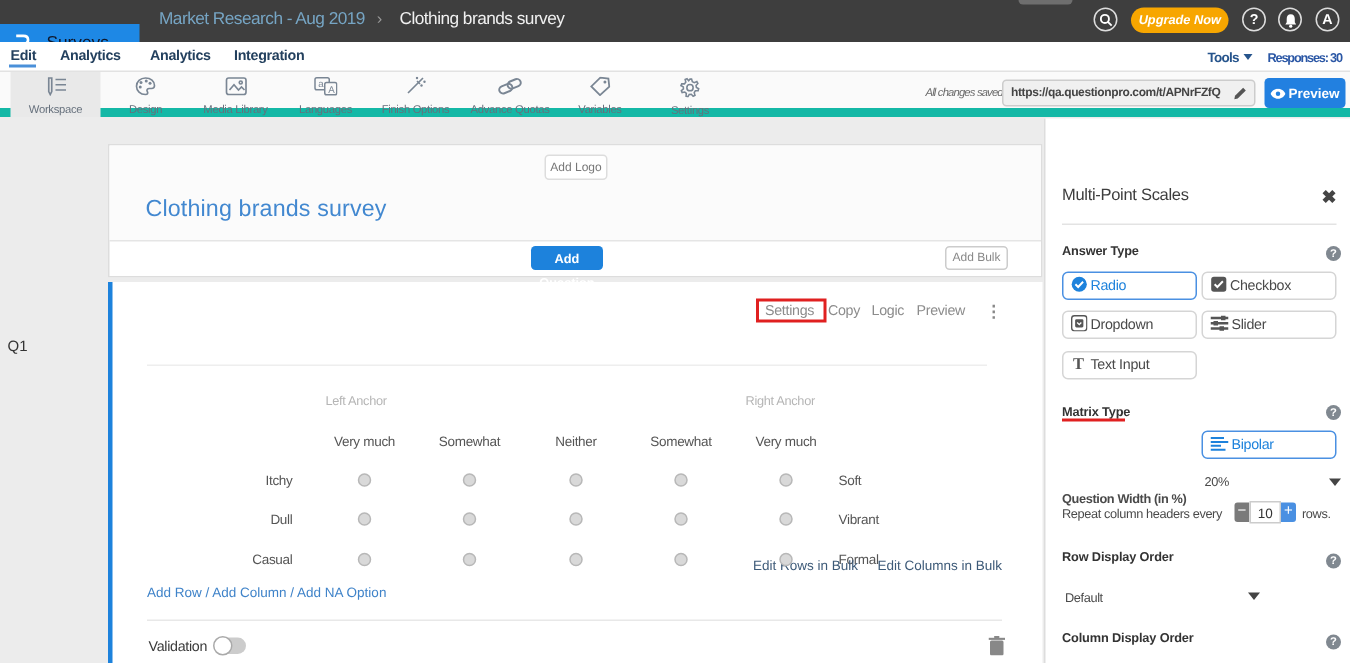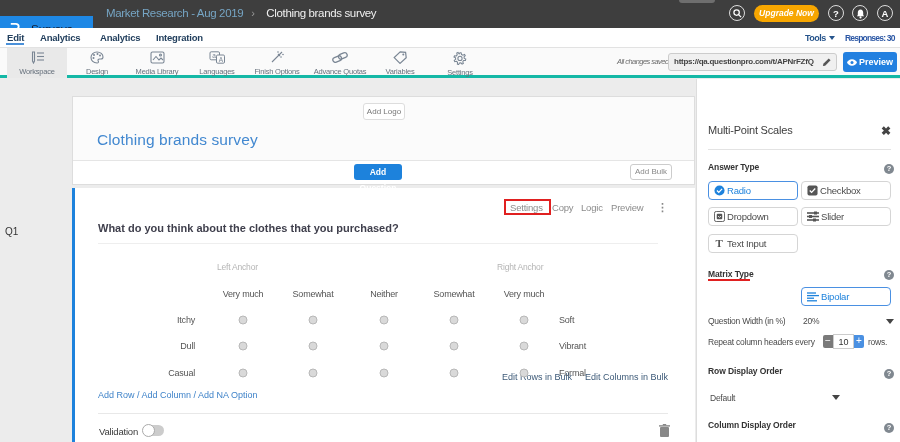--- a/index.html
+++ b/index.html
@@ -19,21 +19,21 @@
 
 
 .menurow { position:absolute; top:28px; left:0; width:900px; height:20px; background:#fff; border-bottom:1px solid #e2e2e2; }
 .mitem { position:absolute; top:4px; font-size:9.5px; font-weight:bold; color:#23405e; letter-spacing:-0.2px; }
 .edit-under { position:absolute; left:6px; top:15px; width:18px; height:2px; background:#4a90d9; }
 .tools { position:absolute; left:805px; top:5px; font-size:9px; font-weight:bold; color:#26548c; letter-spacing:-0.5px; }
 .tools .caret { display:inline-block; width:0; height:0; border-left:3px solid transparent; border-right:3px solid transparent; border-top:4px solid #26548c; margin-left:3px; vertical-align:1px;}
 .responses { position:absolute; left:845px; top:5px; font-size:8.5px; font-weight:bold; color:#2b57a5; letter-spacing:-0.8px; white-space:nowrap; }
 
 
-.toolbar { position:absolute; top:48px; left:0; width:900px; height:30px; background:#fafafa; border-bottom:3px solid #14b8a6; }
+.toolbar { position:absolute; top:48px; left:0; width:900px; height:30px; background:#fafafa; border-bottom:6px solid #14b8a6; }
 .tcell { position:absolute; top:0; width:60px; height:30px; text-align:center; }
 .tcell.active { background:#e9e9e9; }
 .tcell svg { margin-top:3px; }
 .tlabel { font-size:7.5px; color:#66707c; margin-top:0px; line-height:8px; letter-spacing:-0.2px; }
 .saved { position:absolute; left:617px; top:57px; font-size:7.5px; font-style:italic; color:#6a6a6a; letter-spacing:-0.55px; white-space:nowrap; }
 .urlbox { position:absolute; left:668px; top:53px; width:169px; height:18px; background:#f0f0f0; border:1px solid #ccc; border-radius:3px; font-size:8px; font-weight:bold; color:#444; line-height:16px; padding-left:5px; letter-spacing:-0.25px; white-space:nowrap; }
 .previewbtn { position:absolute; left:843px; top:52px; width:54px; height:20px; background:#2280e0; border-radius:3px; color:#fff; font-size:9px; font-weight:bold; text-align:center; line-height:20px; }
 
 
 .mainbody { position:absolute; top:79px; left:0; width:696px; height:363px; background:#ececec; }
@@ -264,21 +264,21 @@
 
   <div class="sb-btn sel" style="left:104px; top:208px;"><svg width="12" height="10" viewBox="0 0 12 10">
         <g stroke="#1d82dc" stroke-width="1.3">
           <line x1="0" y1="1" x2="9" y2="1"></line>
           <line x1="0" y1="3.6" x2="12" y2="3.6"></line>
           <line x1="0" y1="6.2" x2="7" y2="6.2"></line>
           <line x1="0" y1="8.8" x2="10" y2="8.8"></line>
         </g>
       </svg>Bipolar</div>
 
-  <div class="sb-txt" style="top:237px;">Question Width (in %)</div>
+  <div class="sb-txt" style="top:248px;font-weight:bold;">Question Width (in %)</div>
   <div class="sb-txt" style="left:106px; top:237px;">20%</div>
   <div class="caret-d" style="left:189px; top:240px;"></div>
 
   <div class="sb-txt" style="top:258px;">Repeat column headers every</div>
   <div class="stepminus">−</div>
   <div class="stepval">10</div>
   <div class="stepplus">+</div>
   <div class="sb-txt" style="left:171px; top:258px;">rows.</div>
 
   <div class="sb-h" style="top:287px;">Row Display Order</div>
@@ -300,21 +300,20 @@
 </div>
 
 <div class="q1label">Q1</div>
 <div class="qcard">
   <div class="qtool" style="left:435px;">Settings</div>
   <div class="qtool" style="left:477px;">Copy</div>
   <div class="qtool" style="left:506px;">Logic</div>
   <div class="qtool" style="left:536px;">Preview</div>
   <div class="settingsbox"></div>
   <div class="qdots">⋮</div>
-  <div class="qtext">What do you think about the clothes that you purchased?</div>
   <div class="qunderline"></div>
   <div class="anchorlbl" style="left:142px;">Left Anchor</div>
   <div class="anchorlbl" style="left:422px;">Right Anchor</div>
   <div class="colhead" style="left:168px;">Very much</div>
   <div class="colhead" style="left:238px;">Somewhat</div>
   <div class="colhead" style="left:309px;">Neither</div>
   <div class="colhead" style="left:379px;">Somewhat</div>
   <div class="colhead" style="left:449px;">Very much</div>
 
   <div class="rowlbl left" style="top:132px;">Itchy</div>

